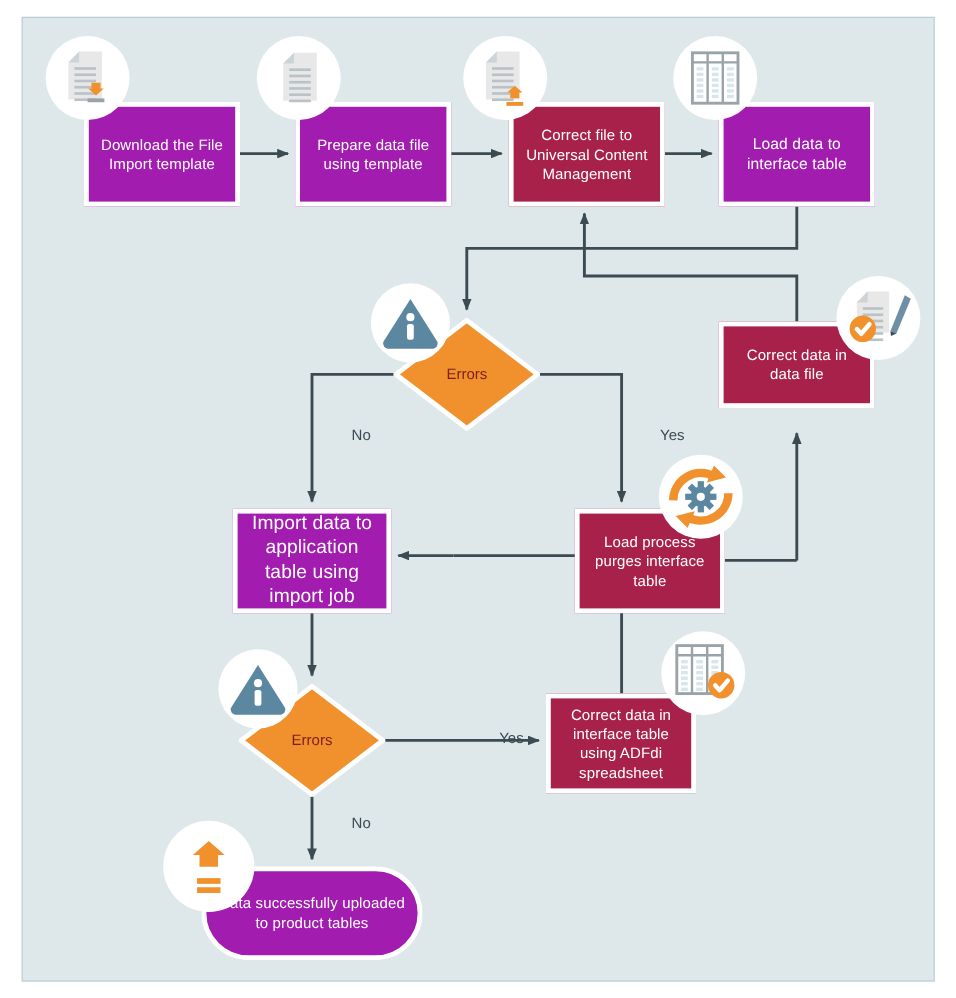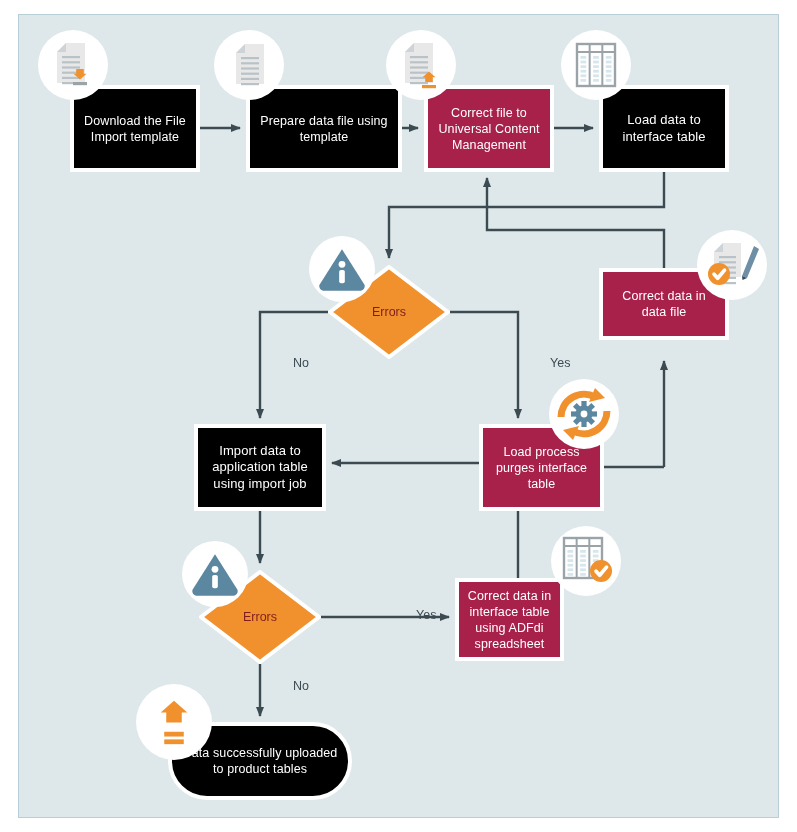--- a/index.html
+++ b/index.html
@@ -3,21 +3,21 @@
 <meta charset="utf-8">
 <style>
   html,body{margin:0;padding:0;background:#ffffff;}
   body{font-family:"Liberation Sans","DejaVu Sans",sans-serif;}
   #canvas{position:relative;width:797px;height:832px;overflow:hidden;background:#ffffff;}
   #bg{position:absolute;left:0;top:0;width:797px;height:832px;}
   .diagram-svg{position:absolute;left:0;top:0;}
   .node{position:absolute;box-sizing:border-box;display:flex;align-items:center;justify-content:center;
         text-align:center;color:#ffffff;line-height:1.28;letter-spacing:.1px;
         border:4px solid #ffffff;}
-  .node.teal{background:#000000;}
+  .node.teal{background:#a21caf;}
   .node.crimson{background:#A7214B;}
   .node .label{padding:0 6px;}
   .node.pill{border-radius:48px;}
   .diamond{position:absolute;display:flex;align-items:center;justify-content:center;}
   .diamond .dshape{position:absolute;left:0;top:0;width:100%;height:100%;}
   .diamond .dlabel{position:relative;color:#7f1d1d;z-index:2;}
   .edge-label{position:absolute;color:#3C4B52;background:transparent;white-space:nowrap;margin-left:44px;}
   .badge{position:absolute;border-radius:50%;background:#ffffff;display:flex;
          align-items:center;justify-content:center;overflow:visible;}
   .badge svg{display:block;}
@@ -66,21 +66,21 @@
             <rect x="24" y="31.2" width="18" height="2.2" fill="#B9C3C7"></rect>
             <rect x="24" y="36.4" width="18" height="2.2" fill="#B9C3C7"></rect>
             <rect x="24" y="41.6" width="18" height="2.2" fill="#B9C3C7"></rect>
             <rect x="24" y="46.8" width="18" height="2.2" fill="#B9C3C7"></rect>
             <rect x="24" y="52" width="18" height="2.2" fill="#B9C3C7"></rect>
             <path d="M38.22,39.05 L45.78,39.05 L45.78,43.82 L48.48,43.82 L42,49.58 L35.52,43.82 L38.22,43.82 Z" fill="#F0912D"></path>
             <rect x="35" y="52" width="14" height="3.2" fill="#9AA3A8"></rect>
           </g>
         </svg>
       </div>
-      <div class="node teal" style="left: 246px; top: 85px; width: 156px; height: 87px; font-size: 12.5px;">
+      <div class="node teal" style="left: 246px; top: 85px; width: 130px; height: 87px; font-size: 12.5px;">
         <span class="label">Prepare data file using template</span>
       </div>
       <div class="badge" style="left: 214px; top: 30px; width: 70px; height: 70px;">
         <svg width="70" height="70" viewBox="0 0 70 70">
           <g>
             <path d="M31,14 L50,14 L50,54 L22,54 L22,23 Z" fill="#E8E8E8" stroke="none"></path>
             <path d="M31,14 L31,23 L22,23 Z" fill="#CDD3D6"></path>
             <rect x="27" y="27" width="18" height="2.2" fill="#B9C3C7"></rect>
             <rect x="27" y="32.2" width="18" height="2.2" fill="#B9C3C7"></rect>
             <rect x="27" y="37.4" width="18" height="2.2" fill="#B9C3C7"></rect>
@@ -154,21 +154,21 @@
             <rect x="22" y="41.6" width="17" height="2.2" fill="#B9C3C7"></rect>
             <rect x="22" y="46.8" width="17" height="2.2" fill="#B9C3C7"></rect>
             <rect x="22" y="52" width="17" height="2.2" fill="#B9C3C7"></rect>
             <path d="M45,46 L57,16 L62,19 L50,48 Z" fill="#6E8FA6"></path>
             <path d="M45,46 L50,48 L45.5,50 Z" fill="#34485A"></path>
             <circle cx="22" cy="44" r="11" fill="#F0912D"></circle>
             <path d="M17.05,44.22 L20.68,48.18 L27.5,40.15" fill="none" stroke="#FFFFFF" stroke-width="3.74" stroke-linecap="round" stroke-linejoin="round"></path>
           </g>
         </svg>
       </div>
-      <div class="node teal" style="left: 194px; top: 424px; width: 132px; height: 87px; font-size: 13px;">
+      <div class="node teal" style="left: 194px; top: 424px; width: 132px; height: 87px; font-size: 16px;">
         <span class="label">Import data to application table using import job</span>
       </div>
       <div class="node crimson" style="left: 455px; top: 424px; width: 125px; height: 87px; font-size: 12.5px; margin-left: 24px;">
         <span class="label">Load process purges interface table</span>
       </div>
       <div class="badge" style="left: 549px; top: 379px; width: 70px; height: 70px;">
         <svg width="70" height="70" viewBox="0 0 70 70">
           <g>
             <path d="M12,38 a23,23 0 0 1 34,-20" fill="none" stroke="#F0912D" stroke-width="7" stroke-linecap="butt"></path>
             <path d="M58,32 a23,23 0 0 1 -34,20" fill="none" stroke="#F0912D" stroke-width="7" stroke-linecap="butt"></path>
@@ -180,21 +180,21 @@
             <rect x="32.4" y="22" width="5.2" height="7" fill="#5B87A0" transform="rotate(135 35 35)"></rect>
             <rect x="32.4" y="22" width="5.2" height="7" fill="#5B87A0" transform="rotate(180 35 35)"></rect>
             <rect x="32.4" y="22" width="5.2" height="7" fill="#5B87A0" transform="rotate(225 35 35)"></rect>
             <rect x="32.4" y="22" width="5.2" height="7" fill="#5B87A0" transform="rotate(270 35 35)"></rect>
             <rect x="32.4" y="22" width="5.2" height="7" fill="#5B87A0" transform="rotate(315 35 35)"></rect>
             <circle cx="35" cy="35" r="8.5" fill="#5B87A0"></circle>
             <circle cx="35" cy="35" r="3.4" fill="#FFFFFF"></circle>
           </g>
         </svg>
       </div>
-      <div class="node crimson" style="left: 455px; top: 578px; width: 109px; height: 83px; font-size: 12.5px;">
+      <div class="node crimson" style="left: 455px; top: 578px; width: 125px; height: 83px; font-size: 12.5px;">
         <span class="label">Correct data in interface table using ADFdi spreadsheet</span>
       </div>
       <div class="badge" style="left: 551px; top: 526px; width: 70px; height: 70px;">
         <svg width="70" height="70" viewBox="0 0 70 70">
           <g>
             <rect x="13" y="12" width="38" height="40" fill="#FFFFFF" stroke="#9AA3A8" stroke-width="2.4"></rect>
             <line x1="25.666666666666664" y1="12" x2="25.666666666666664" y2="52" stroke="#9AA3A8" stroke-width="2"></line>
             <line x1="38.33333333333333" y1="12" x2="38.33333333333333" y2="52" stroke="#9AA3A8" stroke-width="2"></line>
             <line x1="13" y1="20" x2="51" y2="20" stroke="#9AA3A8" stroke-width="2"></line>
             <rect x="16.5" y="24" width="5.666666666666666" height="2.8" fill="#D6E6EC"></rect>

